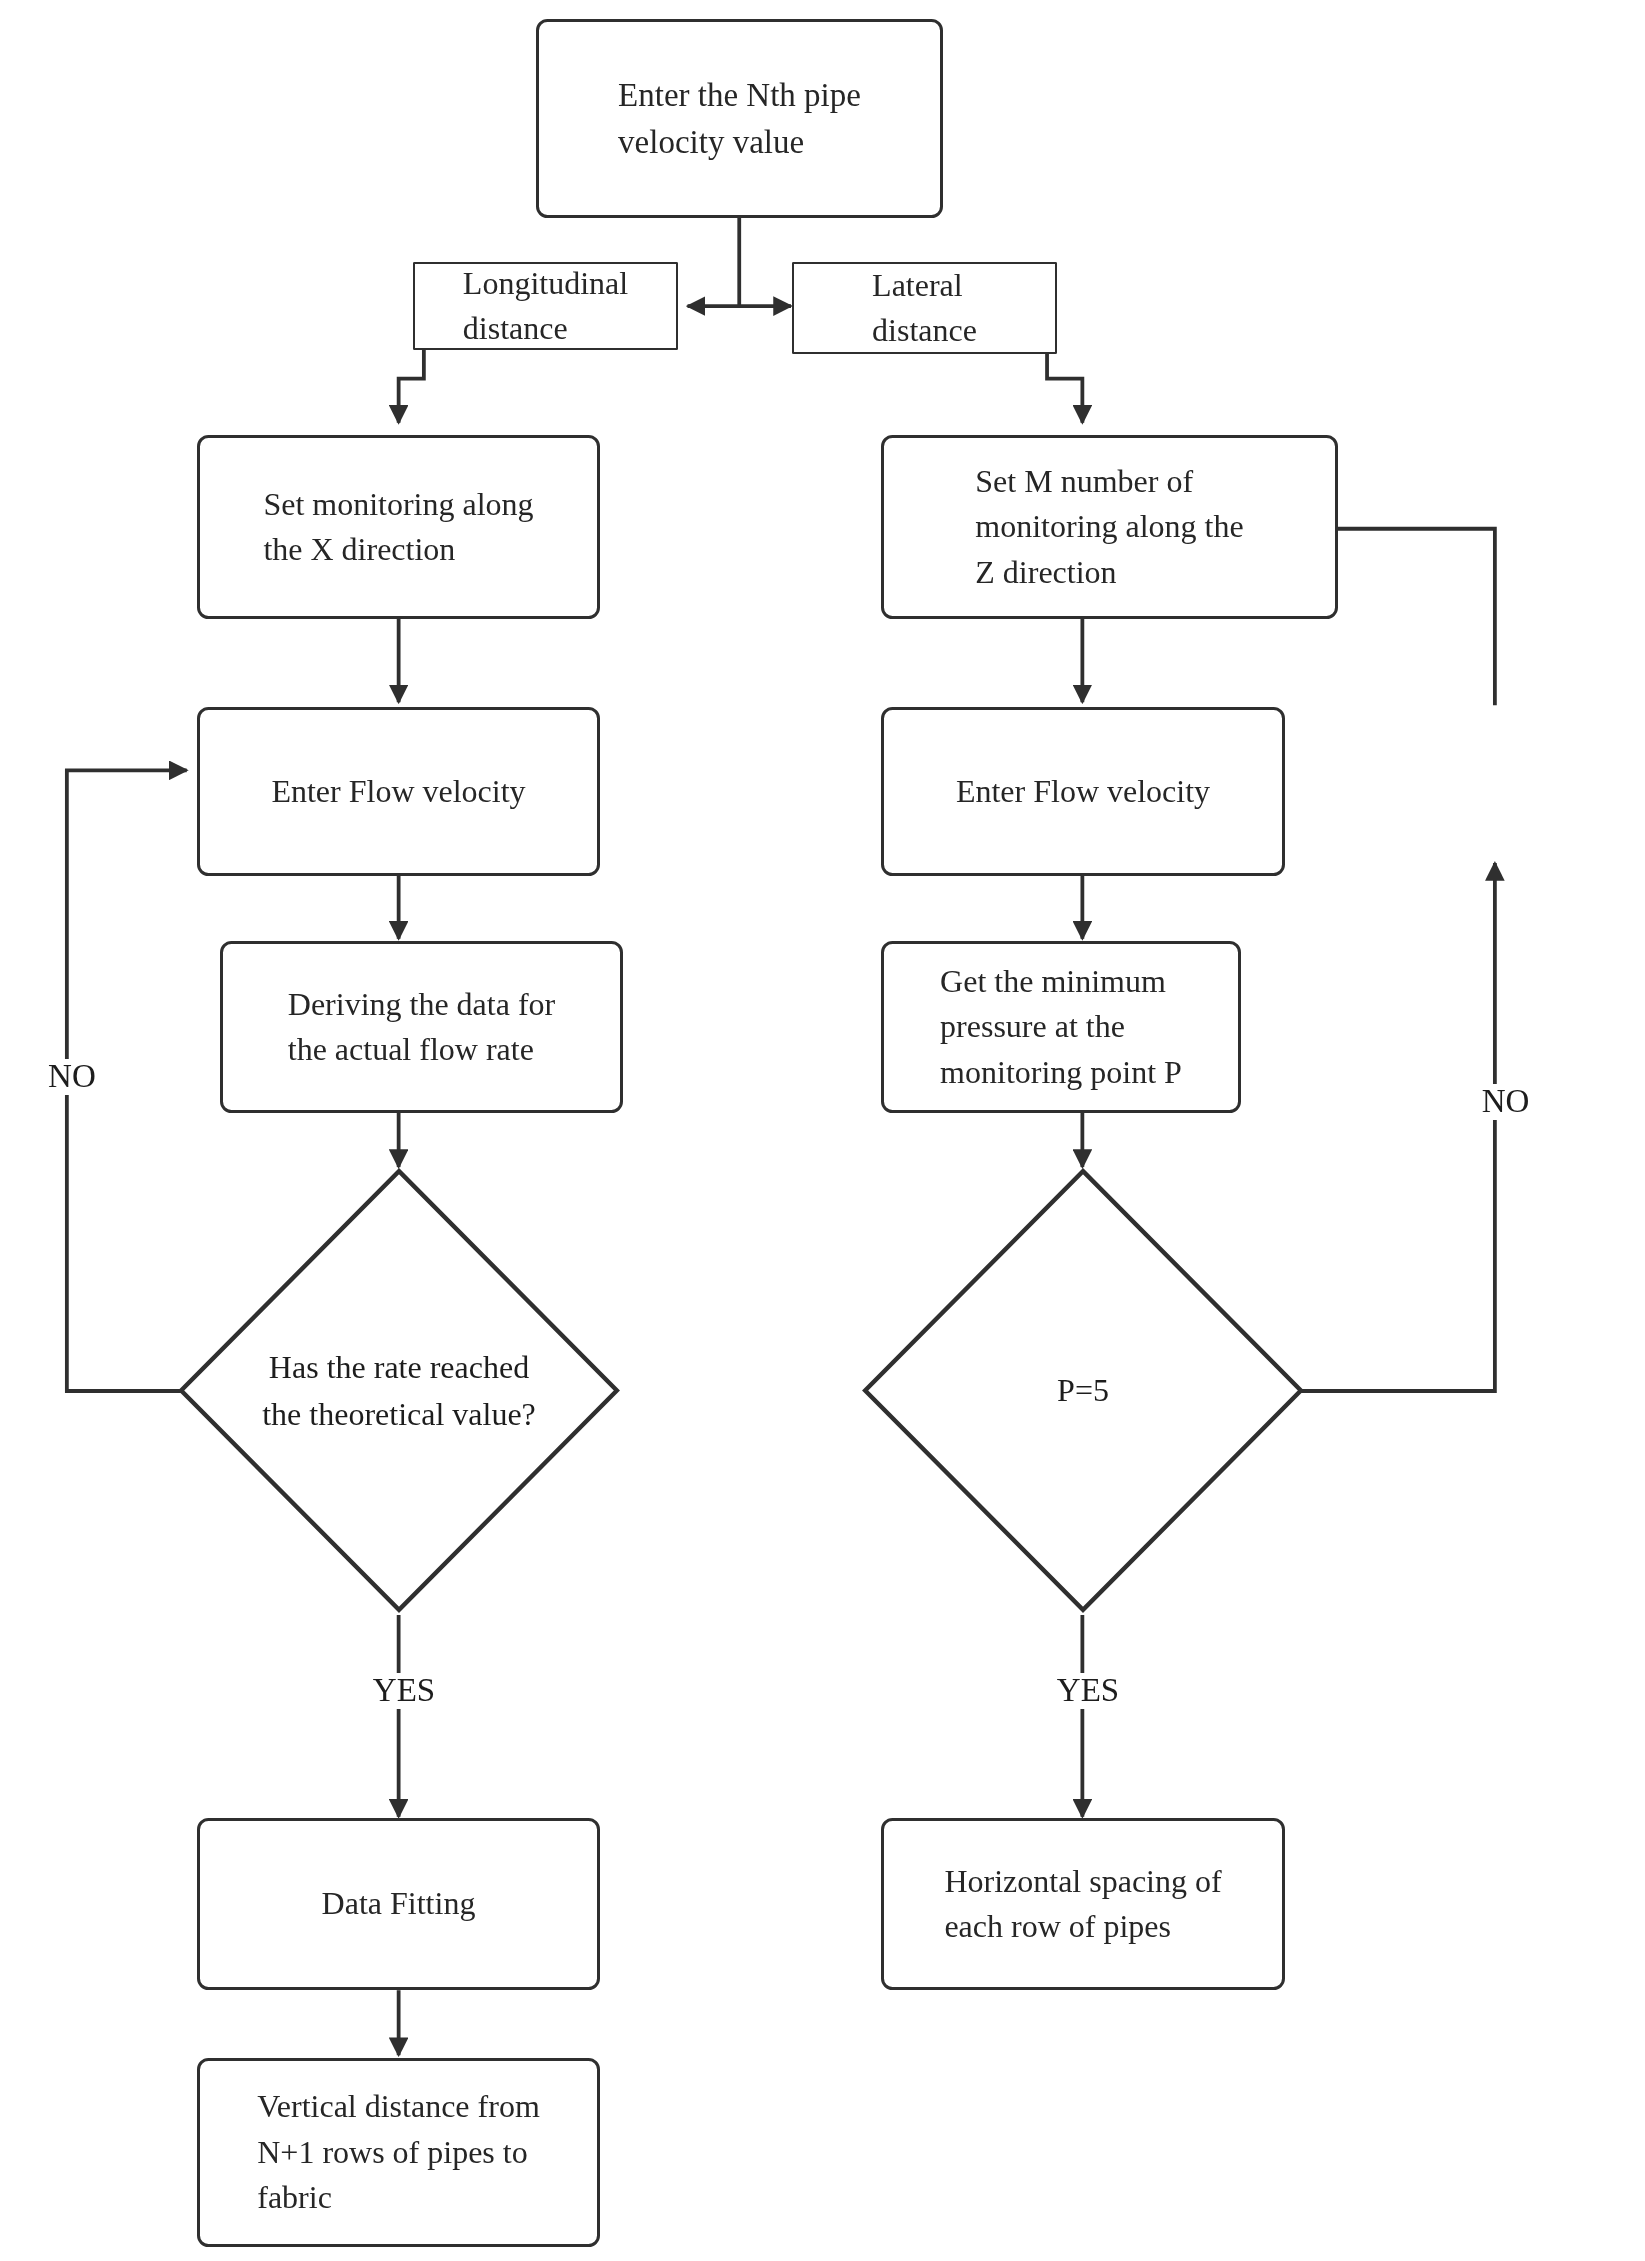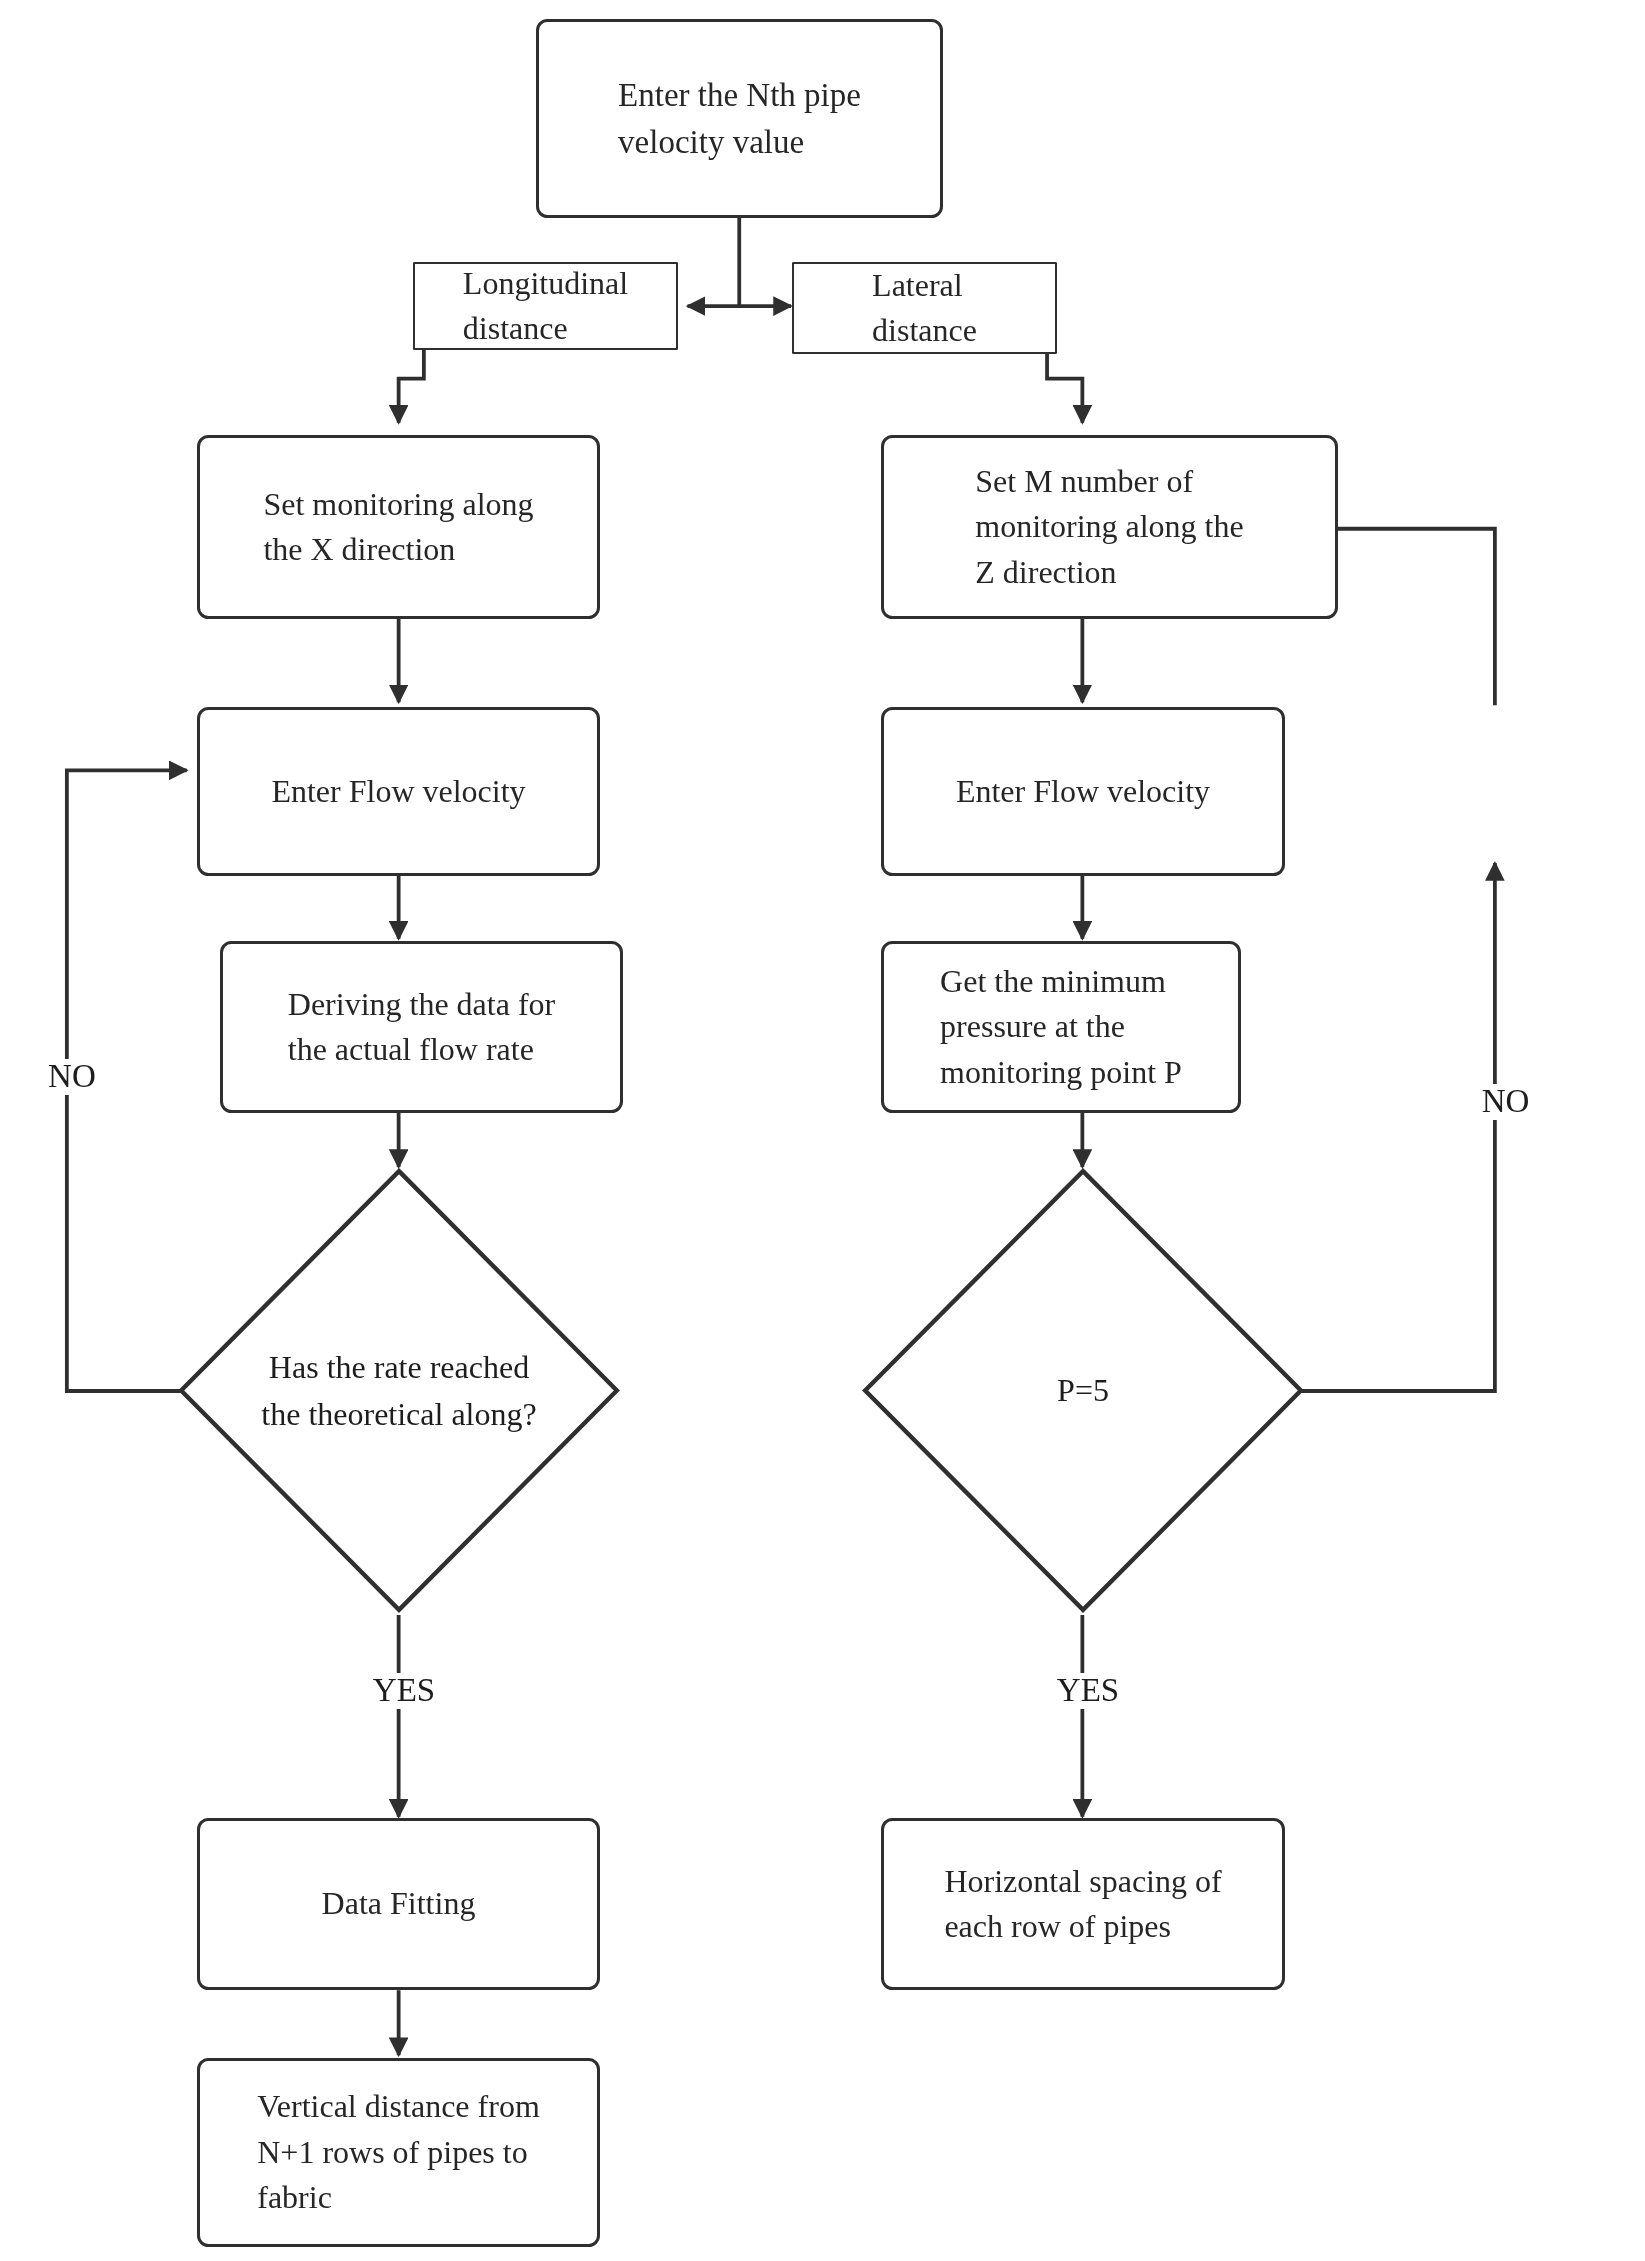--- a/index.html
+++ b/index.html
@@ -179,21 +179,21 @@
     <span class="node-label">Get the minimum
 pressure at the
 monitoring point P</span>
   </div>
 
   <div class="diamond-wrap" style="left:178px; top:1168px; width:442px; height:445px;">
     <svg class="diamond-shape" viewBox="0 0 700 706" preserveAspectRatio="none" xmlns="http://www.w3.org/2000/svg">
       <polygon points="350,5 695,353 350,701 5,353" fill="#ffffff" stroke="#2f2f2f" stroke-width="7"></polygon>
     </svg>
     <span class="diamond-text fs-50" style="width:467px;">Has the rate reached
-the theoretical along?</span>
+the theoretical value?</span>
   </div>
 
   <div class="diamond-wrap" style="left:862px; top:1168px; width:442px; height:445px;">
     <svg class="diamond-shape" viewBox="0 0 700 706" preserveAspectRatio="none" xmlns="http://www.w3.org/2000/svg">
       <polygon points="350,5 695,353 350,701 5,353" fill="#ffffff" stroke="#2f2f2f" stroke-width="7"></polygon>
     </svg>
     <span class="diamond-text fs-50" style="width:328px;">P=5</span>
   </div>
 
   <div class="node box fs-50" style="left:197px; top:1818px; width:403px; height:172px;">

